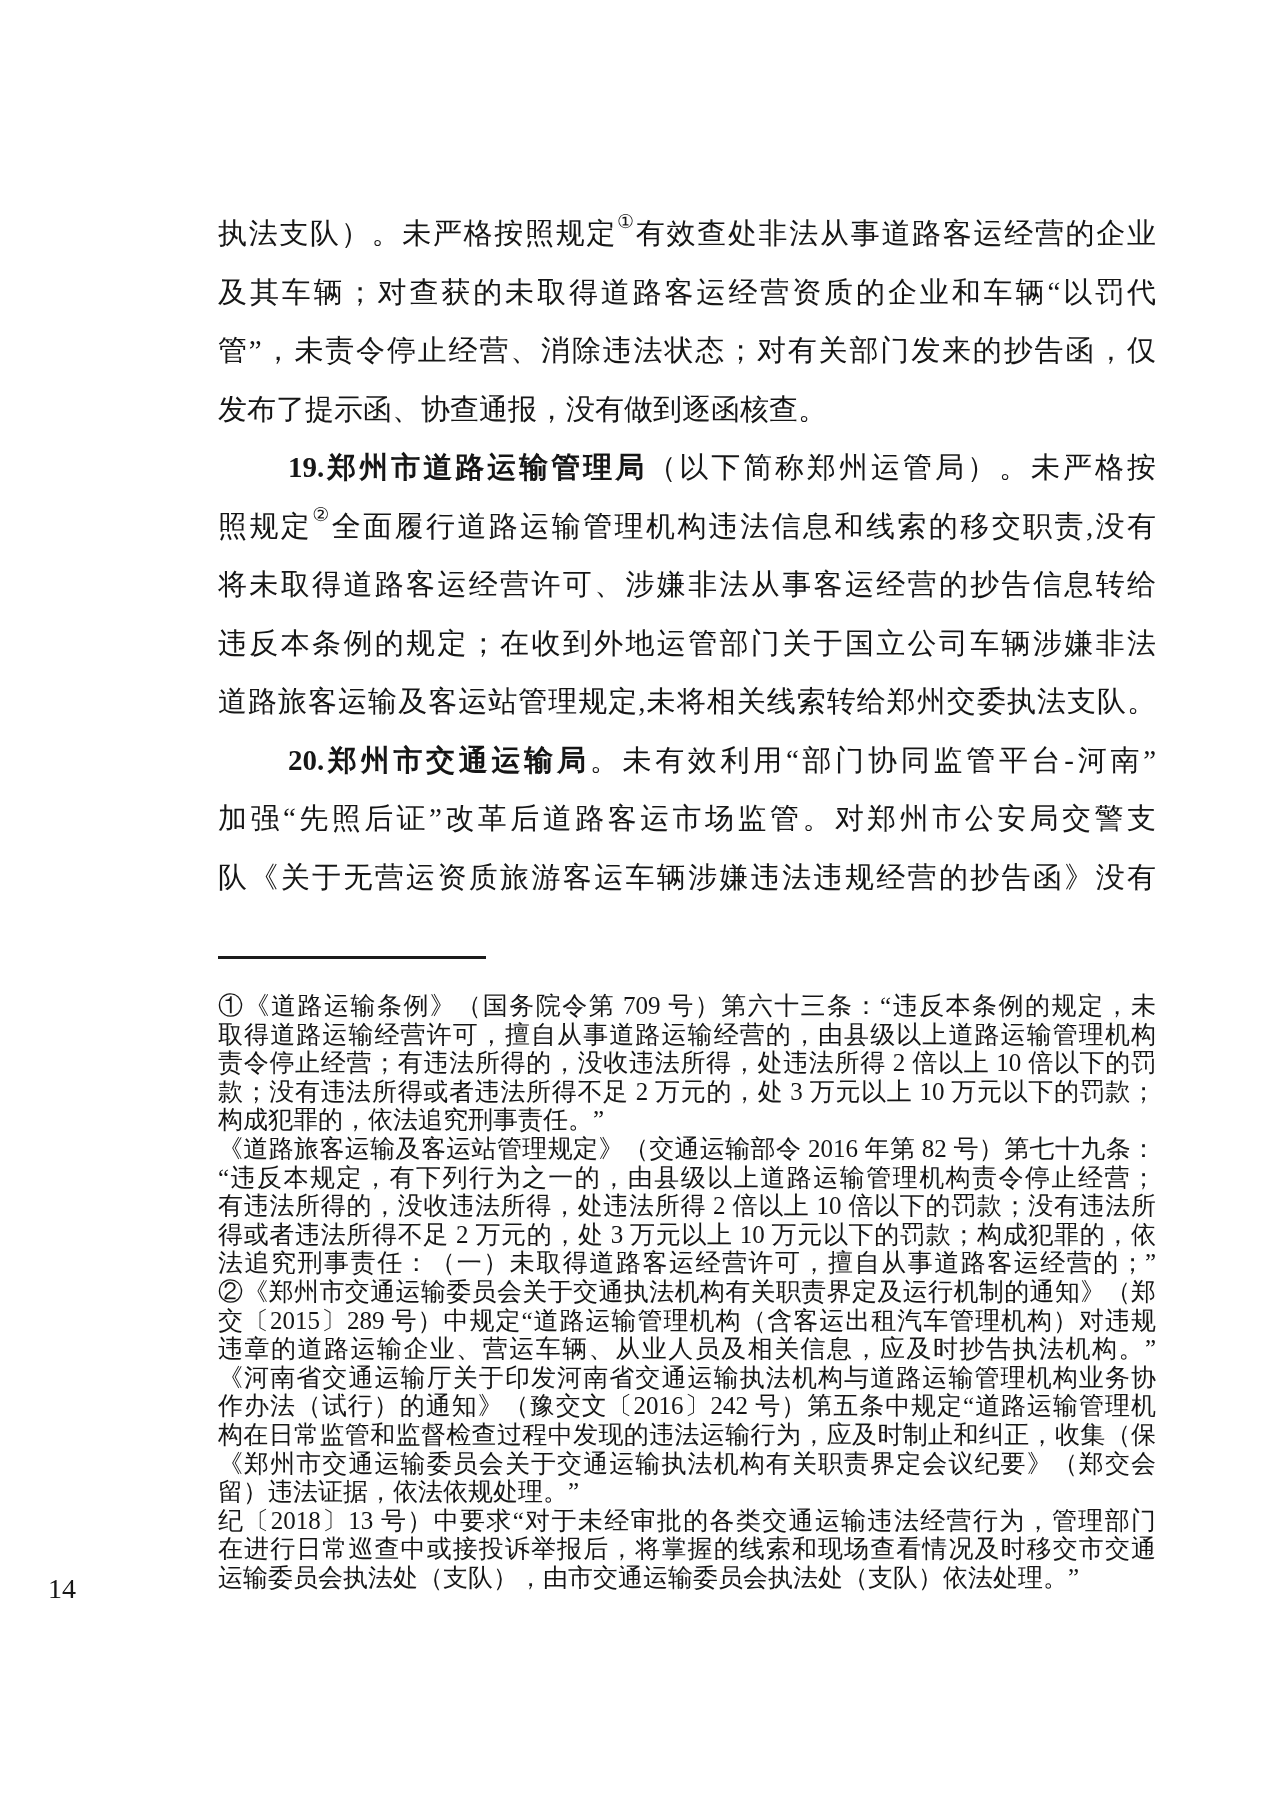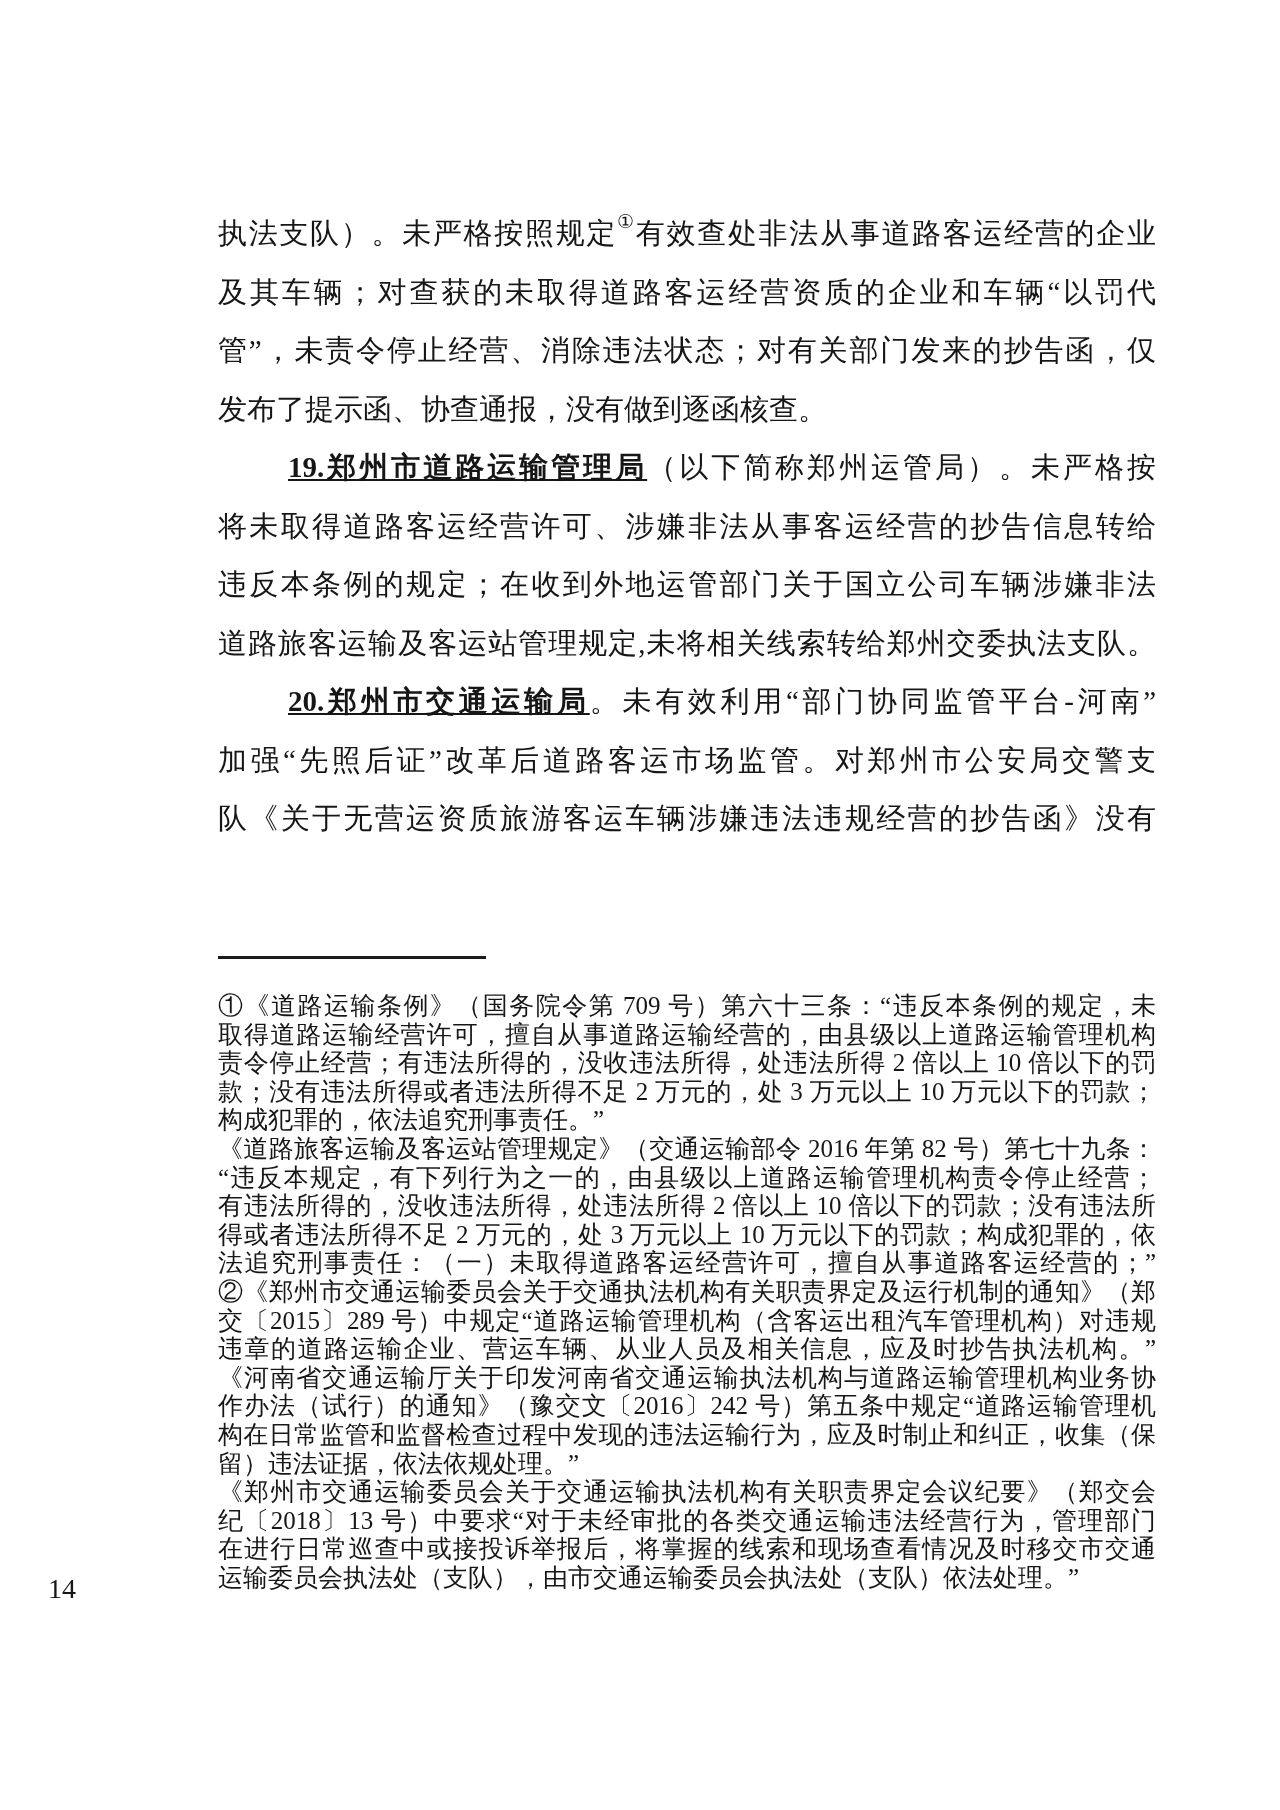--- a/index.html
+++ b/index.html
@@ -27,21 +27,21 @@
     text-align: justify;
   }
   .para { margin: 0; padding: 0; }
   .para.indent .line:first-child { text-indent: 70px; }
   .line {
     text-align: justify;
     text-align-last: justify;
     white-space: normal;
   }
   .line.end { text-align-last: left; }
-  .seg.b { font-weight: 700; text-decoration: underline; }
+  .seg.b { font-weight: 700; }
   .seg.sup {
     font-size: 19px;
     vertical-align: 15px;
     line-height: 0;
   }
   
   .foot-sep {
     position: absolute;
     left: 170px; top: 956px;
     width: 268px; height: 0;
@@ -76,20 +76,21 @@
 <div class="page">
   <div class="doc-body">
       <div class="para">
         <div class="line"><span class="seg">执法支队）。未严格按照规定</span><span class="seg sup">①</span><span class="seg">有效查处非法从事道路客运经营的企业</span></div>
         <div class="line"><span class="seg">及其车辆；对查获的未取得道路客运经营资质的企业和车辆“以罚代</span></div>
         <div class="line"><span class="seg">管”，未责令停止经营、消除违法状态；对有关部门发来的抄告函，仅</span></div>
         <div class="line end"><span class="seg">发布了提示函、协查通报，没有做到逐函核查。</span></div>
       </div>
       <div class="para indent">
         <div class="line"><span class="seg b">19.郑州市道路运输管理局</span><span class="seg">（以下简称郑州运管局）。未严格按</span></div>
+        <div class="line"><span class="seg">照规定</span><span class="seg sup">②</span><span class="seg">全面履行道路运输管理机构违法信息和线索的移交职责,没有</span></div>
         <div class="line"><span class="seg">将未取得道路客运经营许可、涉嫌非法从事客运经营的抄告信息转给</span></div>
         <div class="line"><span class="seg">违反本条例的规定；在收到外地运管部门关于国立公司车辆涉嫌非法</span></div>
         <div class="line"><span class="seg">道路旅客运输及客运站管理规定,未将相关线索转给郑州交委执法支队。</span></div>
       </div>
       <div class="para indent">
         <div class="line"><span class="seg b">20.郑州市交通运输局</span><span class="seg">。未有效利用“部门协同监管平台-河南”</span></div>
         <div class="line"><span class="seg">加强“先照后证”改革后道路客运市场监管。对郑州市公安局交警支</span></div>
         <div class="line"><span class="seg">队《关于无营运资质旅游客运车辆涉嫌违法违规经营的抄告函》没有</span></div>
       </div>
     </div>
@@ -104,20 +105,20 @@
       <div class="fline">“违反本规定，有下列行为之一的，由县级以上道路运输管理机构责令停止经营；</div>
       <div class="fline">有违法所得的，没收违法所得，处违法所得 2 倍以上 10 倍以下的罚款；没有违法所</div>
       <div class="fline">得或者违法所得不足 2 万元的，处 3 万元以上 10 万元以下的罚款；构成犯罪的，依</div>
       <div class="fline">法追究刑事责任：（一）未取得道路客运经营许可，擅自从事道路客运经营的；”</div>
       <div class="fline">②《郑州市交通运输委员会关于交通执法机构有关职责界定及运行机制的通知》（郑</div>
       <div class="fline">交〔2015〕289 号）中规定“道路运输管理机构（含客运出租汽车管理机构）对违规</div>
       <div class="fline">违章的道路运输企业、营运车辆、从业人员及相关信息，应及时抄告执法机构。”</div>
       <div class="fline">《河南省交通运输厅关于印发河南省交通运输执法机构与道路运输管理机构业务协</div>
       <div class="fline">作办法（试行）的通知》（豫交文〔2016〕242 号）第五条中规定“道路运输管理机</div>
       <div class="fline">构在日常监管和监督检查过程中发现的违法运输行为，应及时制止和纠正，收集（保</div>
+      <div class="fline">《郑州市交通运输委员会关于交通运输执法机构有关职责界定会议纪要》（郑交会</div>
       <div class="fline end">留）违法证据，依法依规处理。”</div>
-      <div class="fline">《郑州市交通运输委员会关于交通运输执法机构有关职责界定会议纪要》（郑交会</div>
       <div class="fline">纪〔2018〕13 号）中要求“对于未经审批的各类交通运输违法经营行为，管理部门</div>
       <div class="fline">在进行日常巡查中或接投诉举报后，将掌握的线索和现场查看情况及时移交市交通</div>
       <div class="fline end">运输委员会执法处（支队），由市交通运输委员会执法处（支队）依法处理。”</div>
     </div>
   <div class="page-number">14</div>
 </div>
 
 </body></html>

